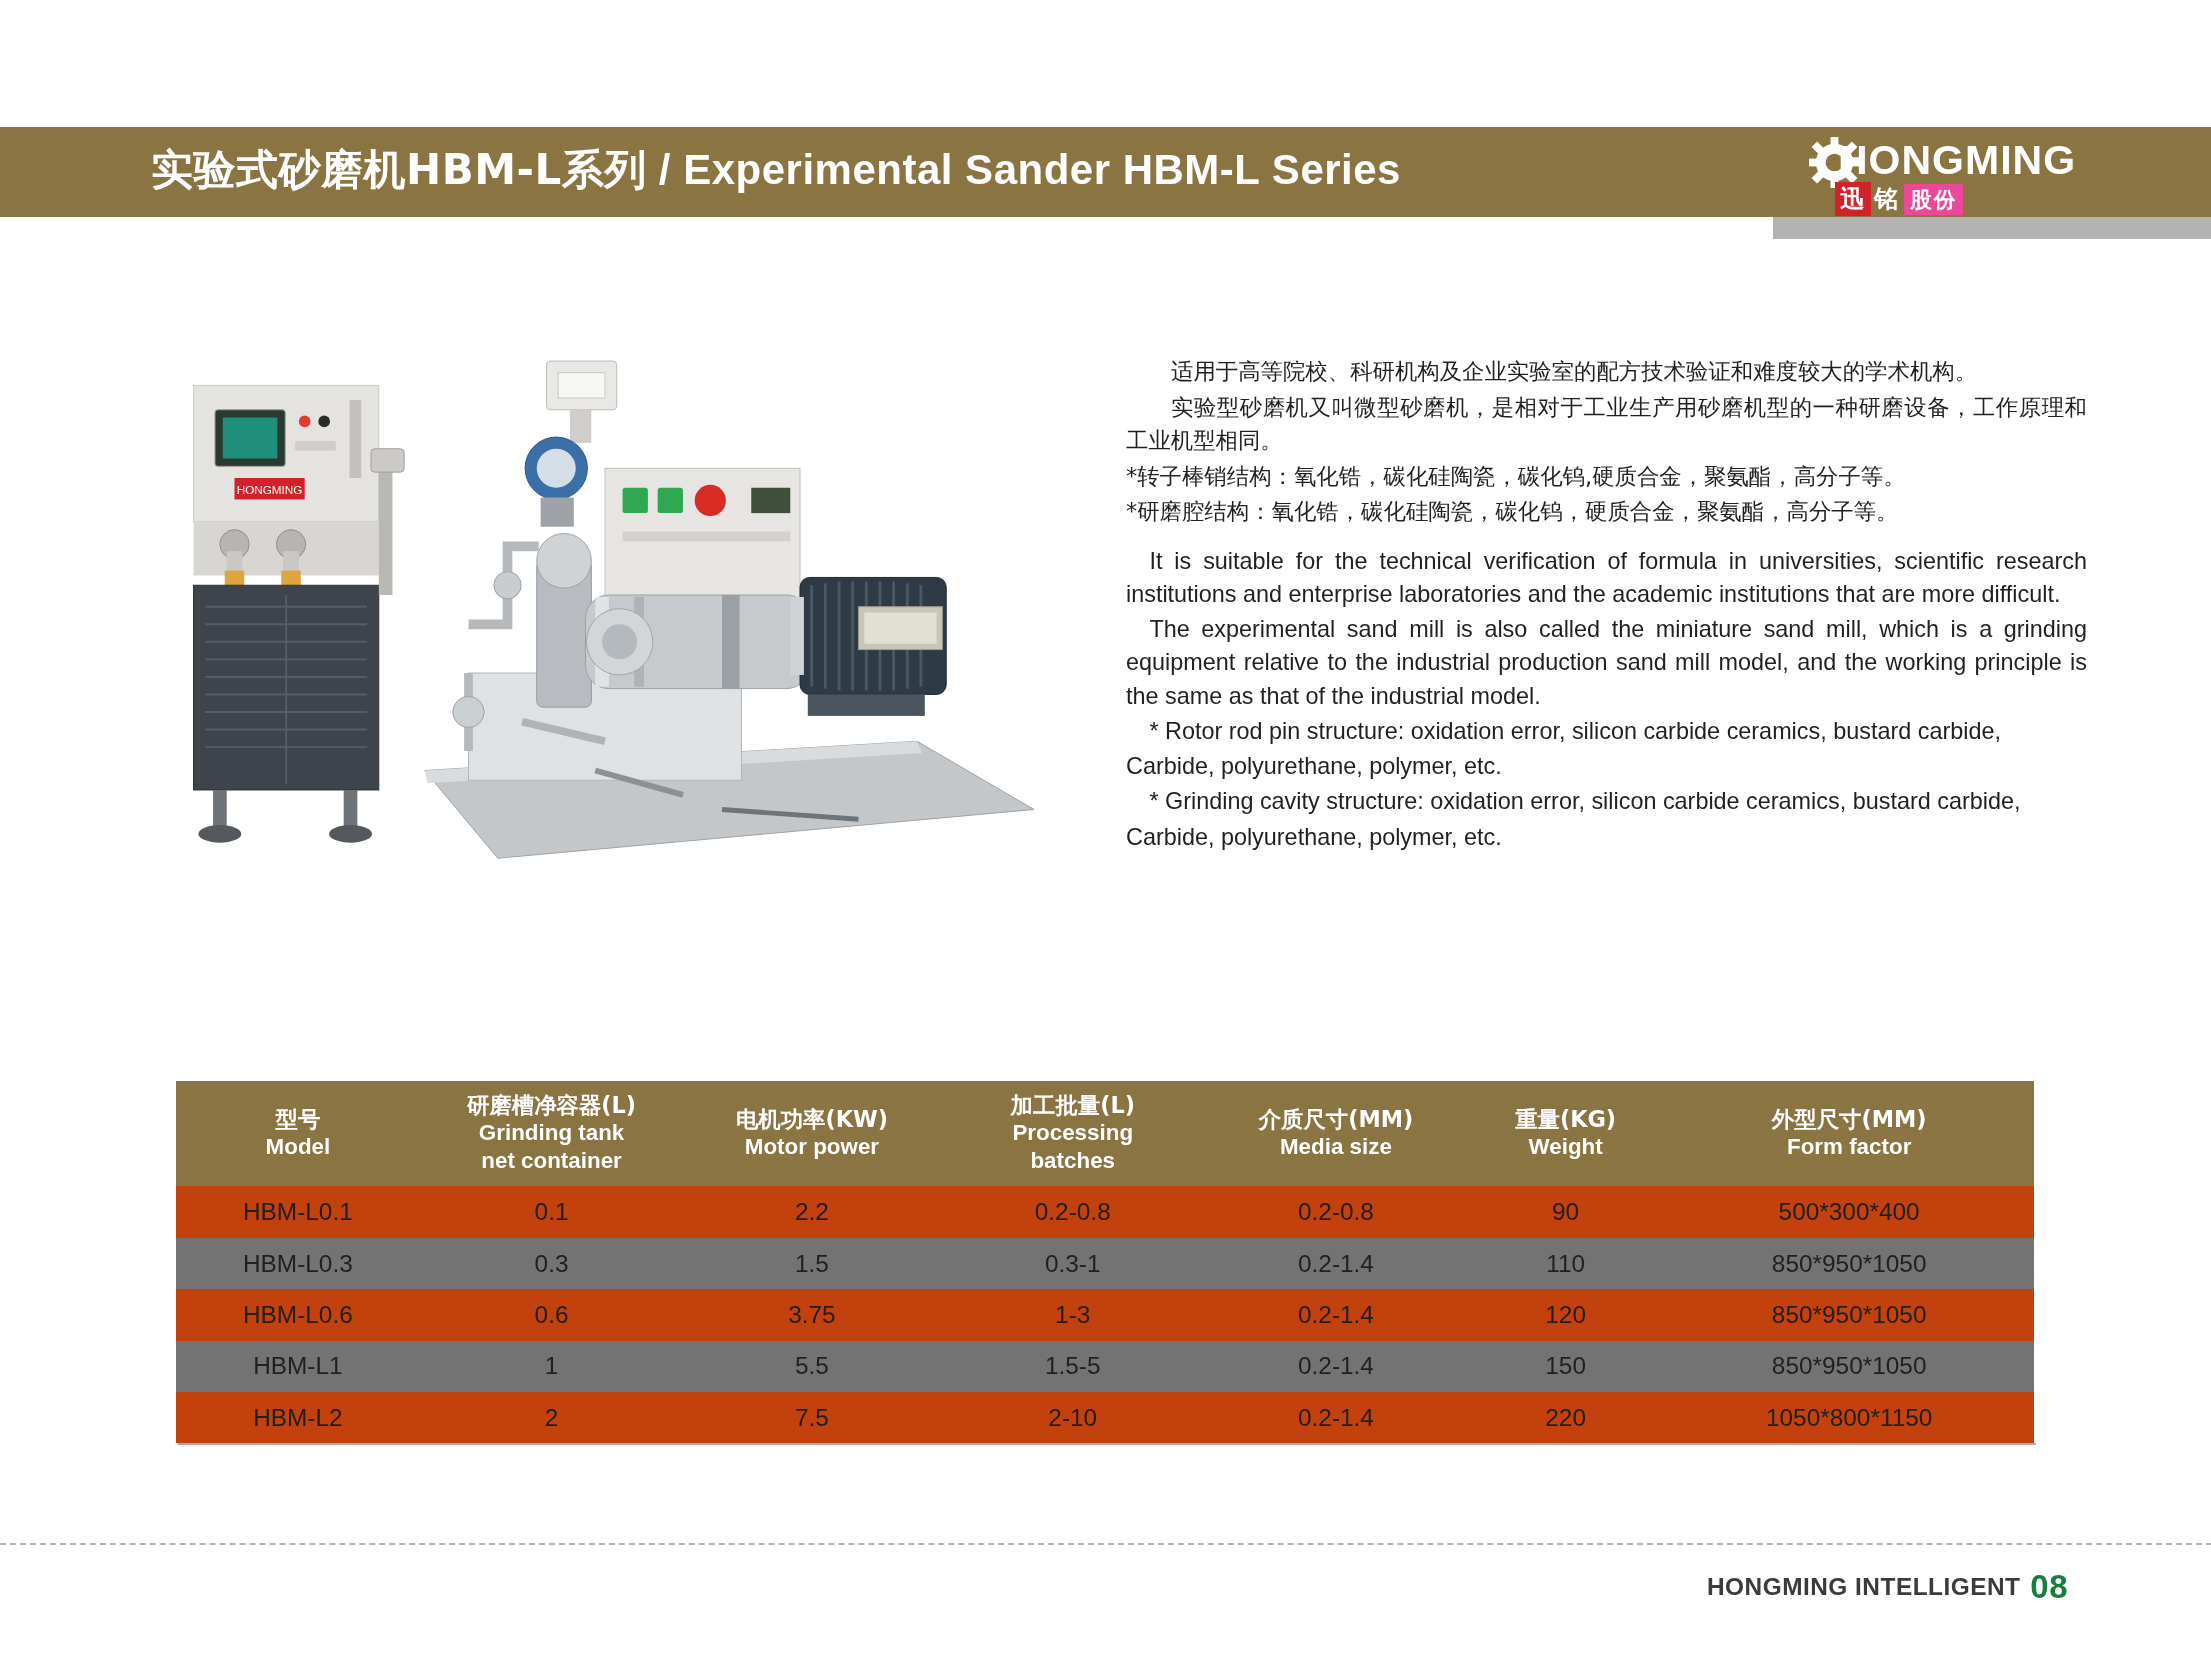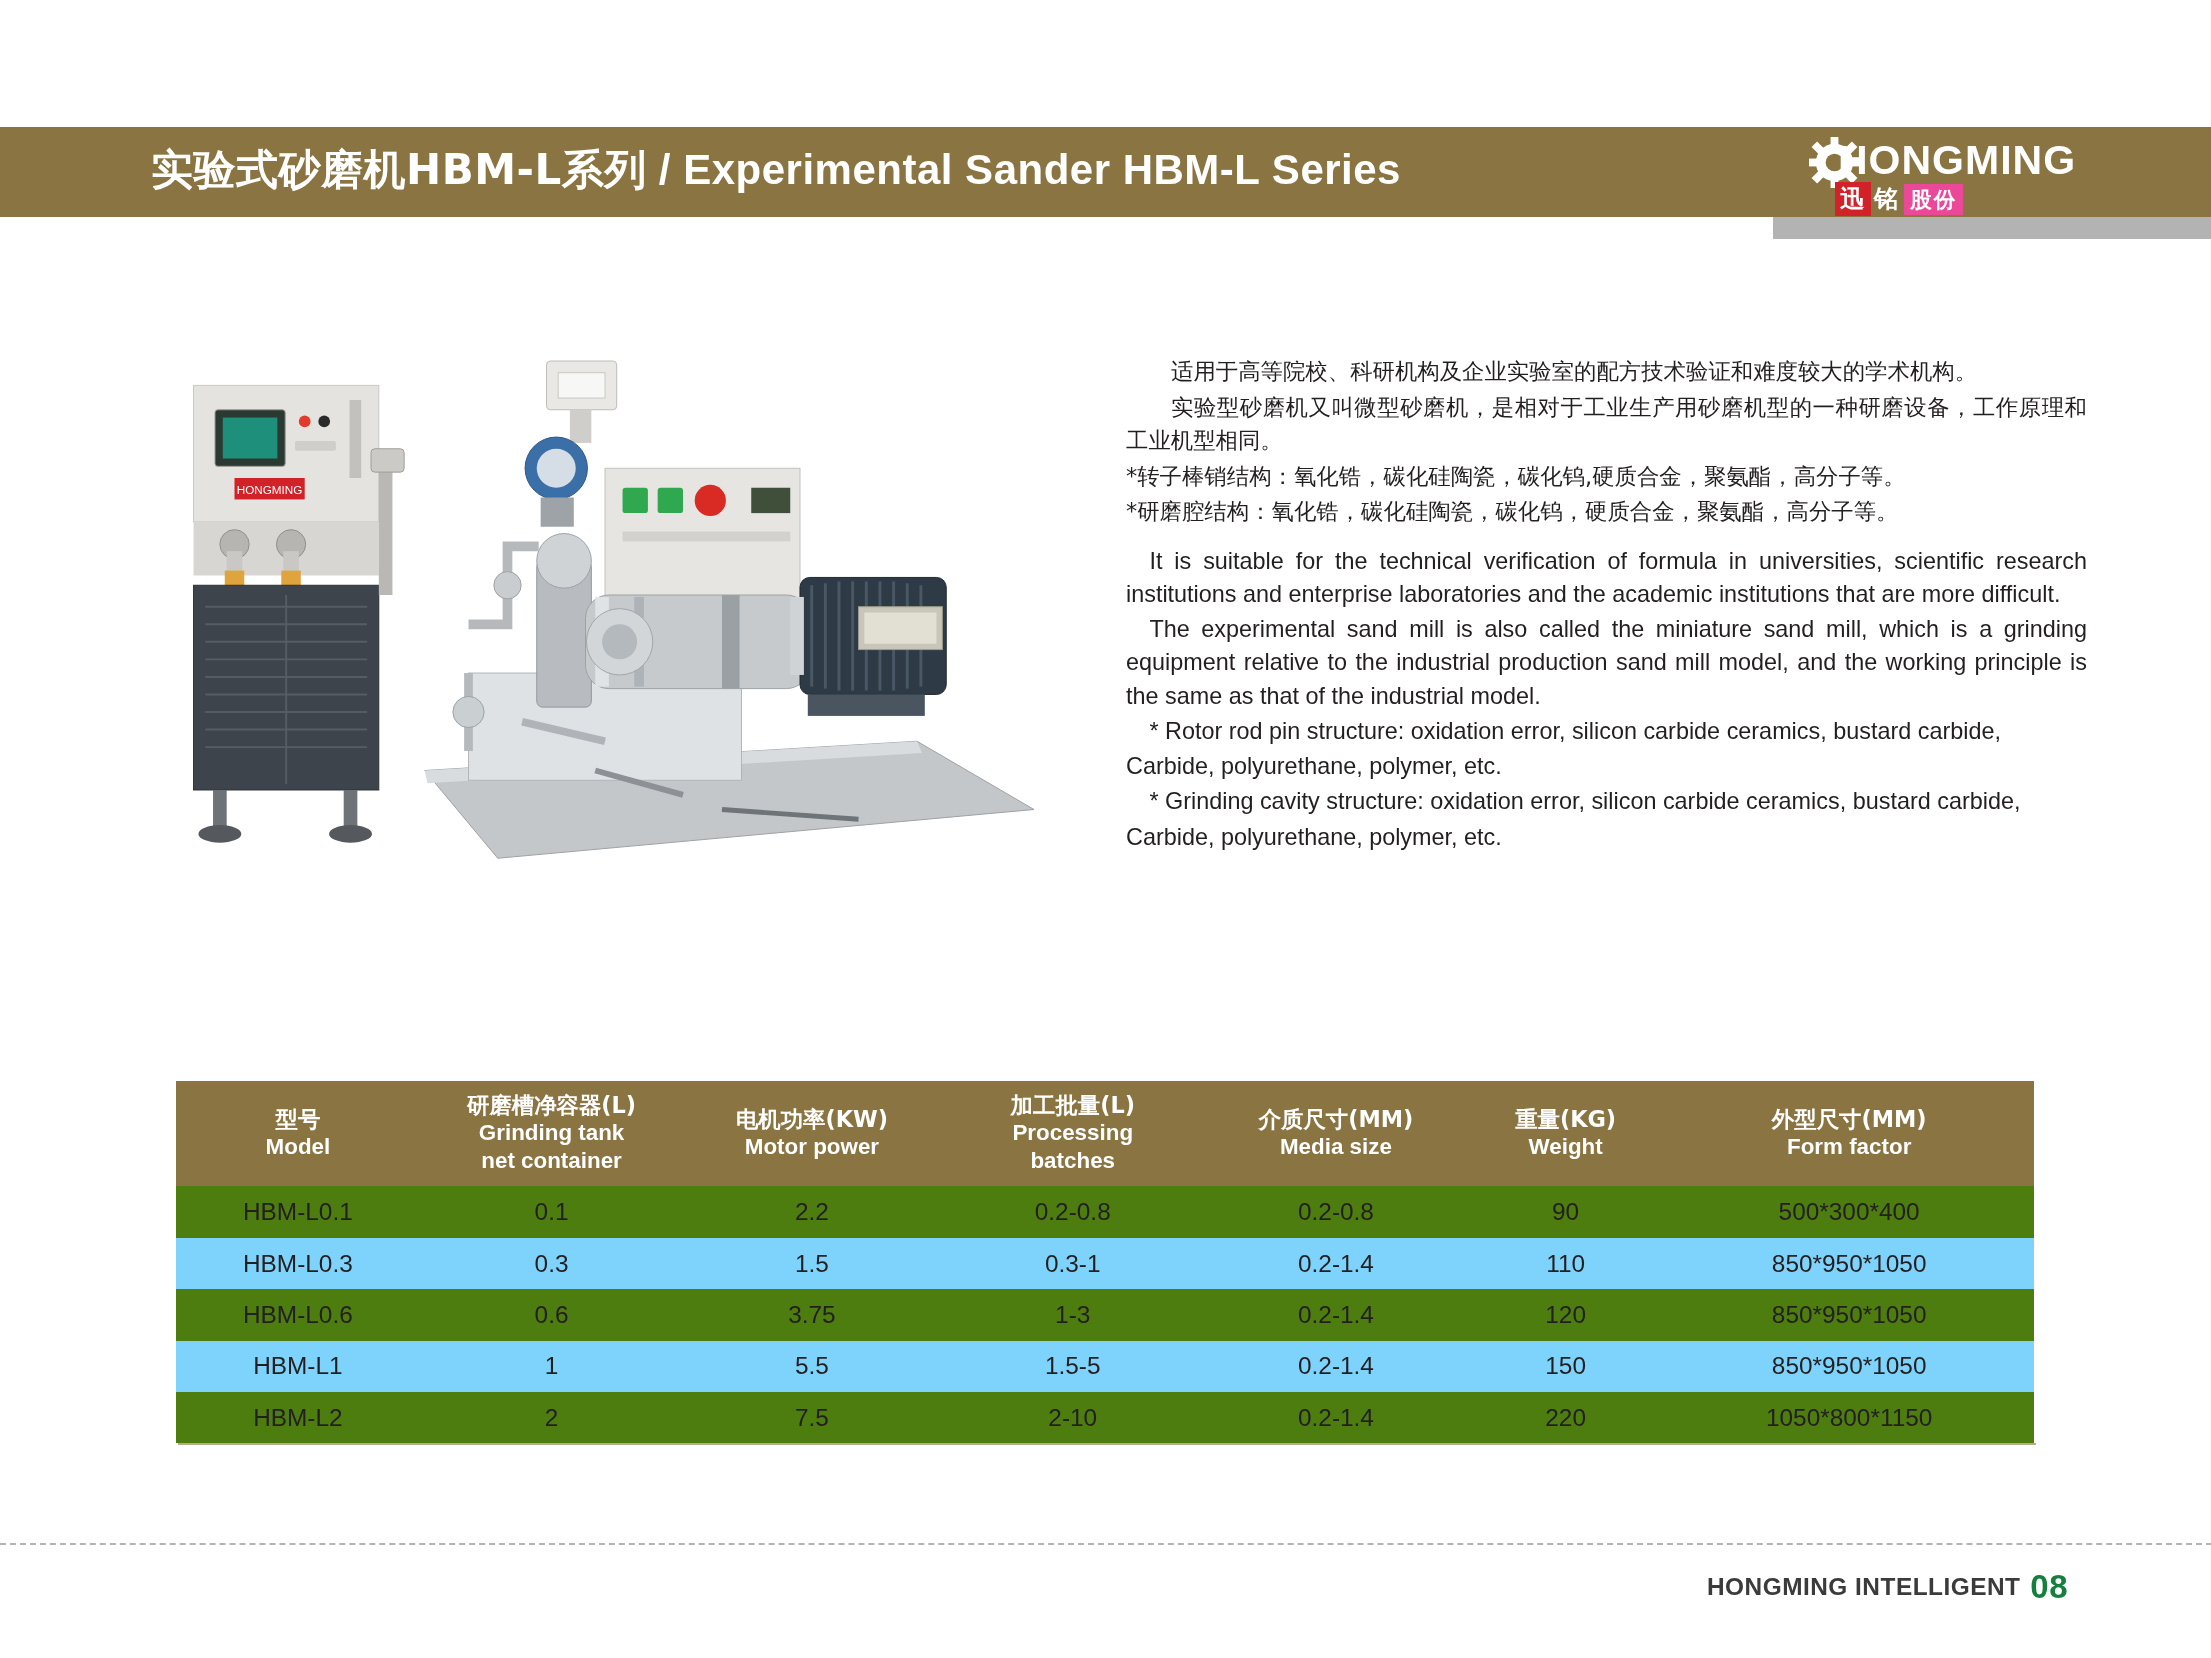--- a/index.html
+++ b/index.html
@@ -156,22 +156,22 @@
   }
   .spec-table th .cn { font-family: "DejaVu Sans", sans-serif; display:block; }
   .spec-table th .en { font-family: "Liberation Sans", sans-serif; display:block; }
   .spec-table td {
     font-size: 24.4px;
     text-align: center;
     padding: 11.7px 3.9px;
     color: #231f20;
     border: none;
   }
-  .spec-table tr.odd td { background: #4d7c0f; }
-  .spec-table tr.even td { background: #7dd3fc; margin-left: 24px; }
+  .spec-table tr.odd td { background: #c2410c; }
+  .spec-table tr.even td { background: #737373; margin-left: 24px; }
   .table-underline {
     position: absolute;
     left: 178px;
     top: 1443px;
     width: 1858px;
     height: 2px;
     background: #b9a98f;
   }
 
   

